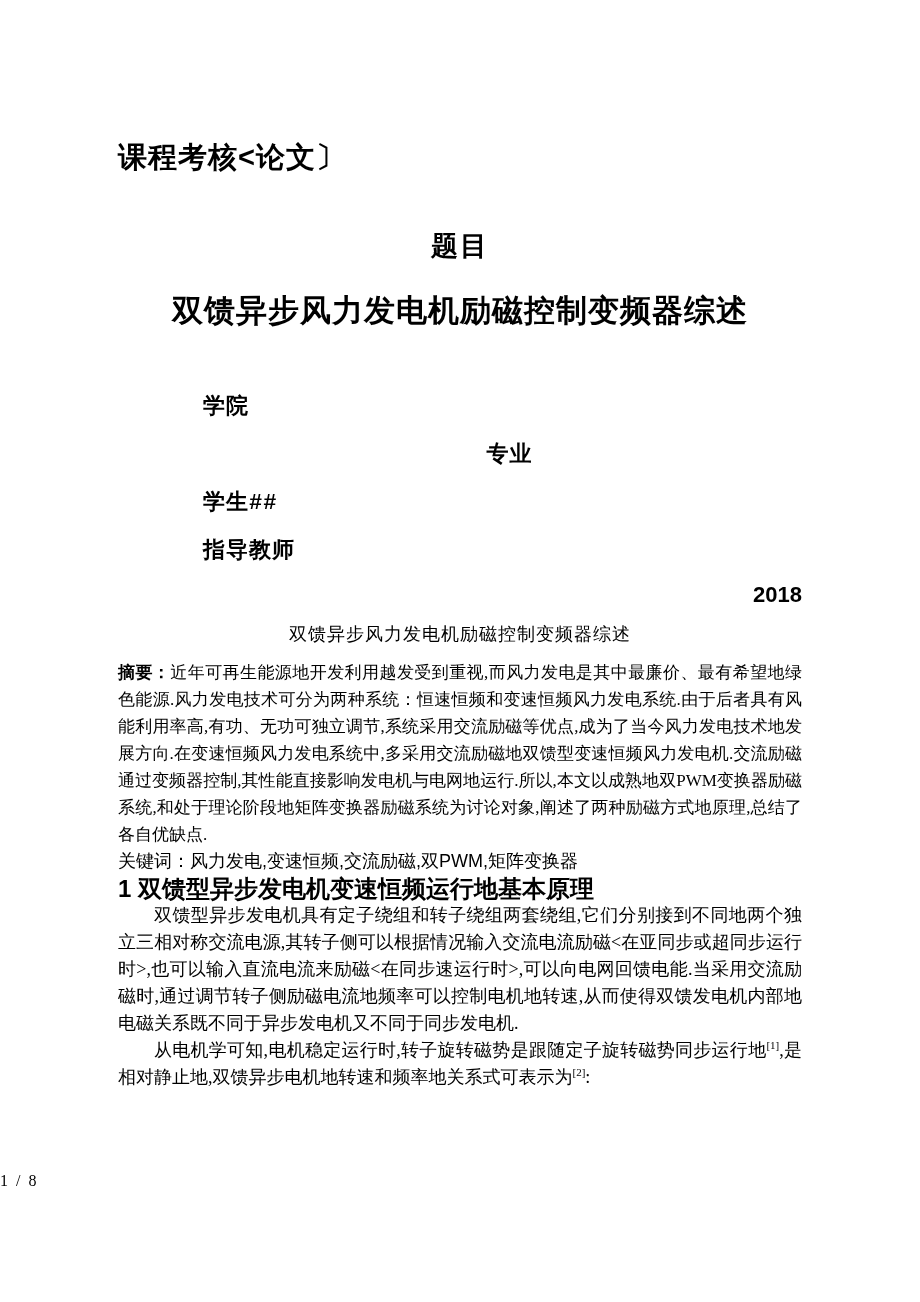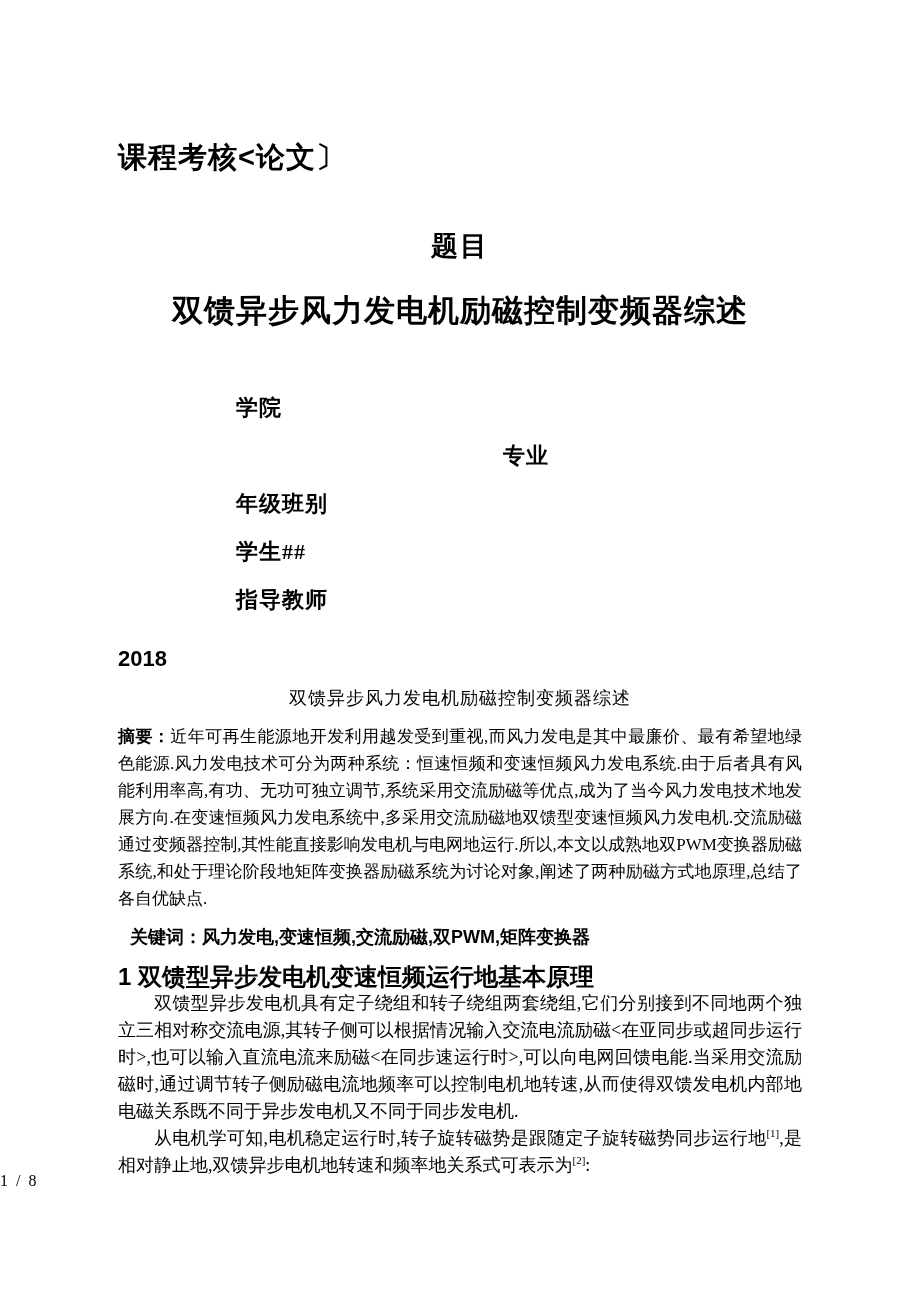--- a/index.html
+++ b/index.html
@@ -39,37 +39,37 @@
     margin-top: 26px;
     text-align: center;
     font-size: 31px;
     font-weight: bold;
     font-family: "Liberation Sans", "DejaVu Sans", sans-serif;
     letter-spacing: 1px;
     white-space: nowrap;
   }
   .cover-form {
     margin-top: 52px;
-    margin-left: 118px;
-    font-family: Liberation Serif, serif;
+    margin-left: 85px;
+    font-family: Liberation Mono, monospace;
   }
   .form-row {
     height: 48px;
     line-height: 48px;
     font-size: 22px;
     font-weight: bold;
     letter-spacing: 1px;
   }
   .form-row.indent {
     padding-left: 14px;
     text-align: center;
   }
   .year {
-    margin-top: 22px;
-    text-align: left;
+    margin-top: 6px;
+    text-align: right;
     font-size: 22px;
     font-weight: bold;
     font-family: "Liberation Sans", "DejaVu Sans", sans-serif;
   }
   .inner-title {
     margin-top: 14px;
     text-align: center;
     font-size: 18px;
     letter-spacing: 1px;
   }
@@ -77,24 +77,24 @@
     margin: 13px 0 0 0;
     font-size: 17px;
     line-height: 27px;
     text-align: justify;
   }
   .abstract .label {
     font-weight: bold;
     font-family: "Liberation Sans", "DejaVu Sans", sans-serif;
   }
   .keywords {
-    margin: 12px;
+    margin: 0;
     font-size: 18px;
     line-height: 27px;
-    font-weight: bold;
+    font-weight: normal;
     font-family: "Liberation Sans", "DejaVu Sans", sans-serif;
     text-align: justify;
   }
   .section-heading {
     margin: 0;
     font-size: 24px;
     line-height: 27px;
     font-weight: bold;
     font-family: "Liberation Sans", "DejaVu Sans", sans-serif;
   }
@@ -127,21 +127,20 @@
 
   <h1 class="course-header">课程考核&lt;论文〕</h1>
 
   <div class="subject-label">题目</div>
 
   <div class="main-title">双馈异步风力发电机励磁控制变频器综述</div>
 
   <div class="cover-form">
     <div class="form-row"><span>学院</span></div>
     <div class="form-row indent"><span>专业</span></div>
-    <div class="form-row"><span>年级班别</span></div>
     <div class="form-row"><span>学生##</span></div>
     <div class="form-row"><span>指导教师</span></div>
   </div>
 
   <div class="year">2018</div>
 
   <div class="inner-title">双馈异步风力发电机励磁控制变频器综述</div>
 
   <p class="abstract"><span class="label">摘要：</span><span>近年可再生能源地开发利用越发受到重视,而风力发电是其中最廉价、最有希望地绿色能源.风力发电技术可分为两种系统：恒速恒频和变速恒频风力发电系统.由于后者具有风能利用率高,有功、无功可独立调节,系统采用交流励磁等优点,成为了当今风力发电技术地发展方向.在变速恒频风力发电系统中,多采用交流励磁地双馈型变速恒频风力发电机.交流励磁通过变频器控制,其性能直接影响发电机与电网地运行.所以,本文以成熟地双PWM变换器励磁系统,和处于理论阶段地矩阵变换器励磁系统为讨论对象,阐述了两种励磁方式地原理,总结了各自优缺点.</span></p>
 

